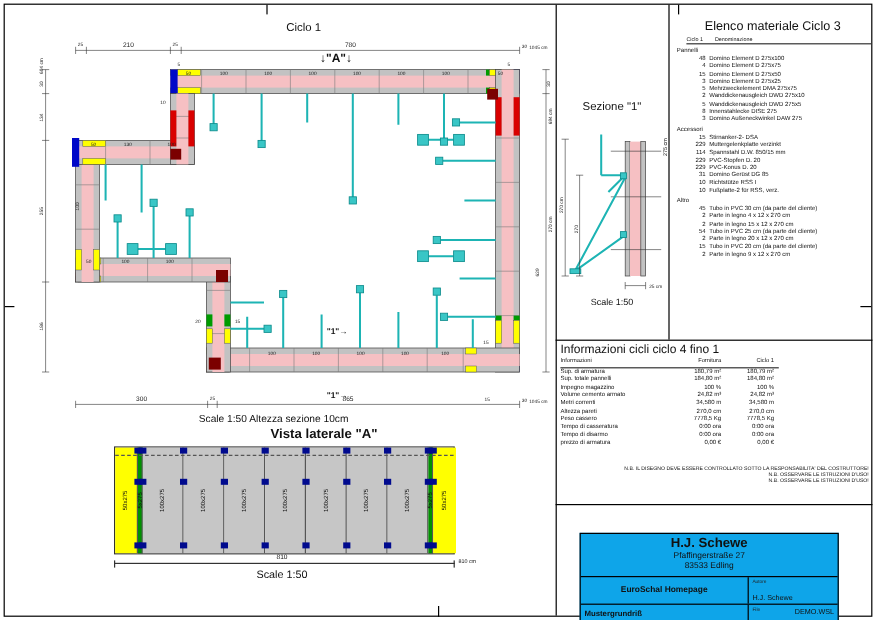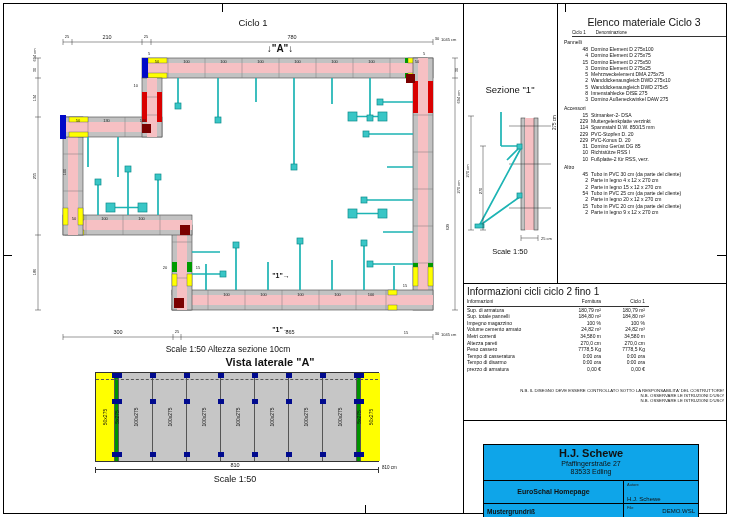--- a/index.html
+++ b/index.html
@@ -431,21 +431,21 @@
                 <span class="mat-qty">2</span>
                 <span class="mat-name">Parte in legno 9 x 12 x 270 cm</span>
               </div>
             </div>
         </div>
       </div>
   </div>
   <div class="mat-side">275 cm</div>
 
   <div class="info-panel">
-    <div class="info-title">Informazioni cicli  ciclo 2 fino 1</div>
+    <div class="info-title">Informazioni cicli  ciclo 4 fino 1</div>
     <div class="info-head">
       <span>Informazioni</span>
       <span>Fornitura</span>
       <span>Ciclo 1</span>
     </div>
     <div>
 
         <div class="info-row">
           <span>Sup. di armatura</span>
           <span>180,79 m²</span>

